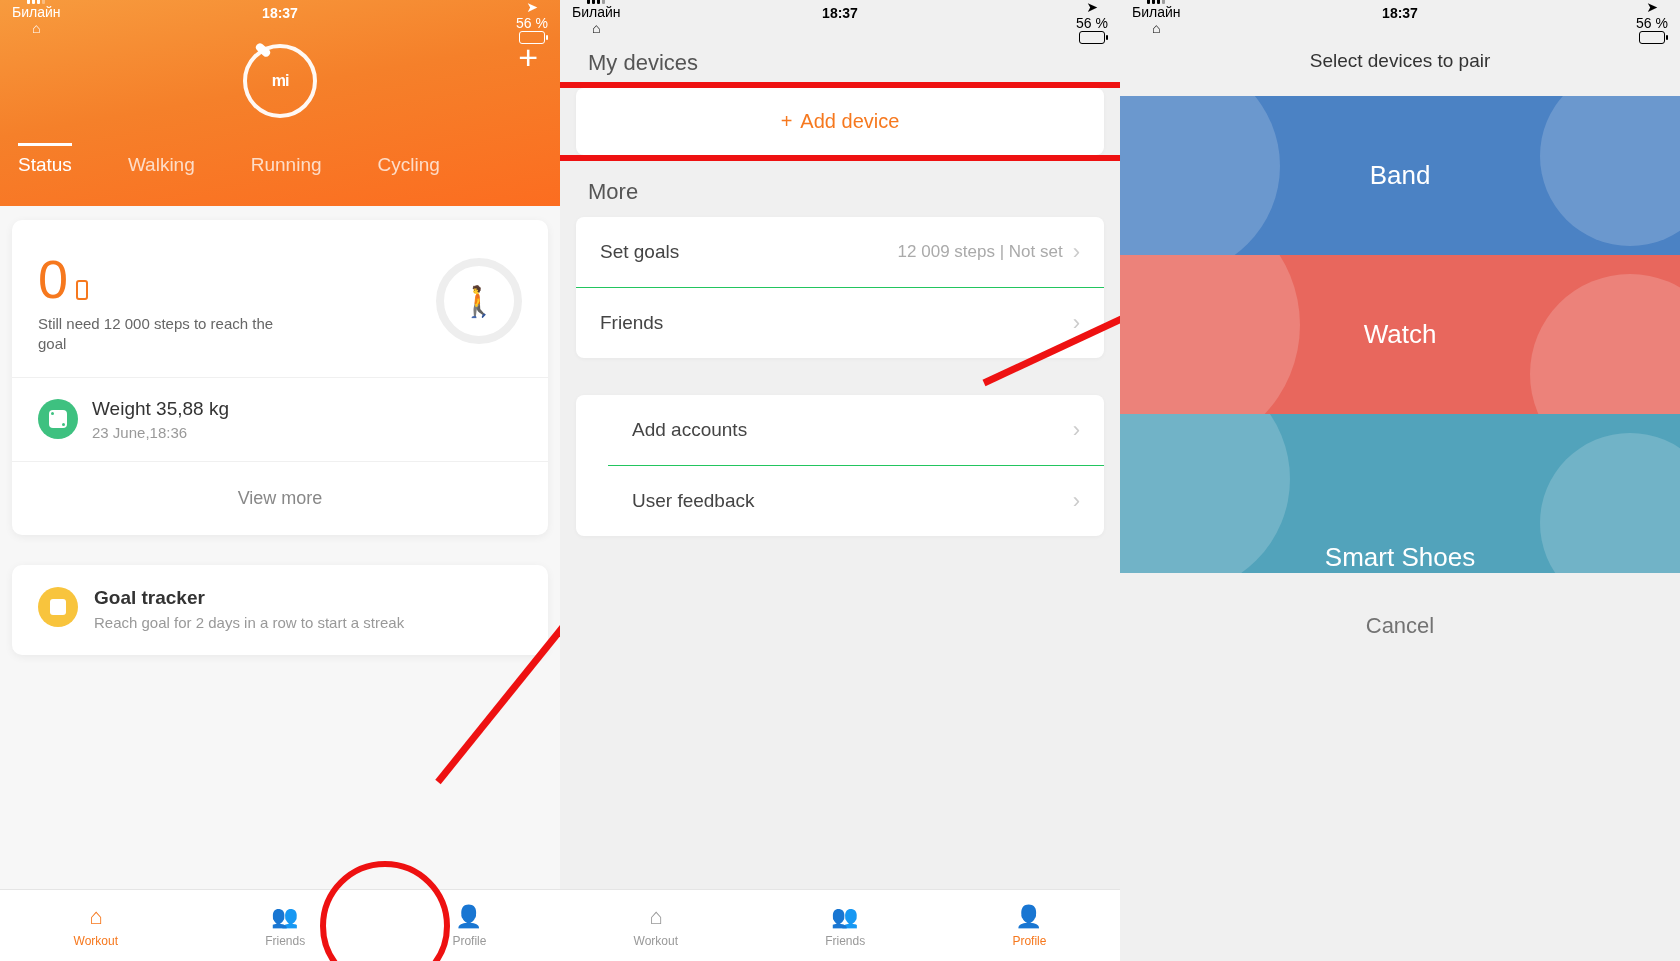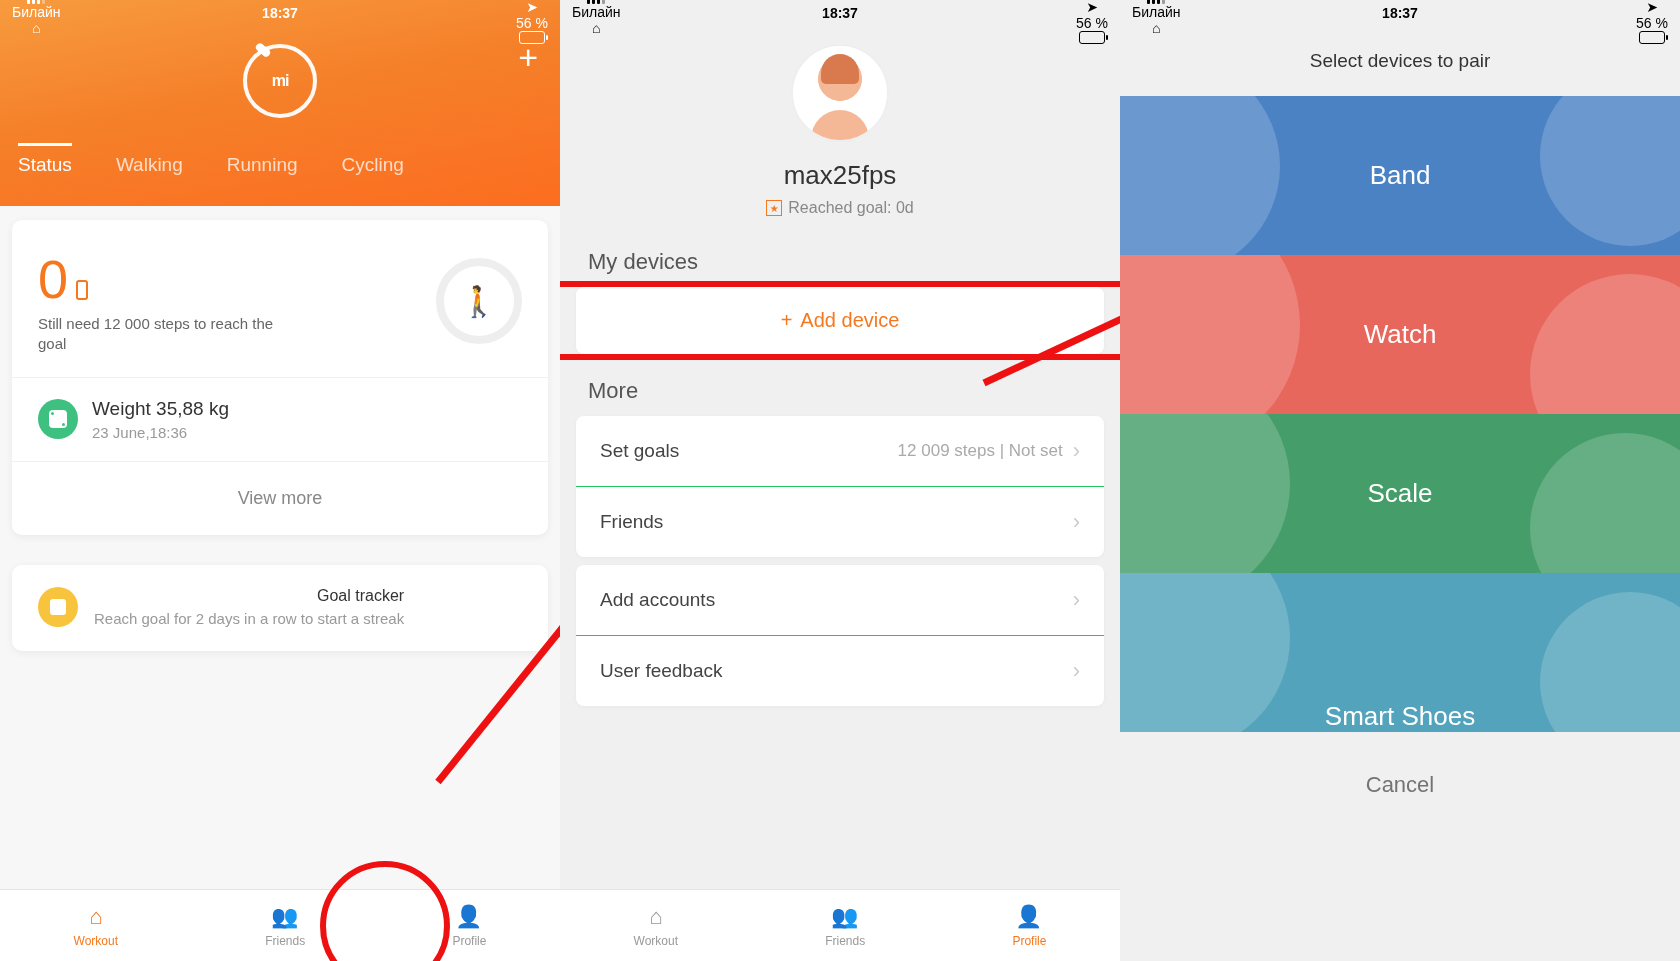--- a/index.html
+++ b/index.html
@@ -23,21 +23,21 @@
 .battery::after { content:""; position:absolute; right:-4px; top:3px; width:2px; height:5px; background: currentColor; border-radius:1px;}
 .battery .fill { height: 100%; background: currentColor; border-radius: 1px; width: 56%;}
 
 
 .header1 { background: linear-gradient(170deg, #f79b3e 0%, #f5802a 45%, #fc6d20 100%); color: #fff; padding-bottom: 30px; }
 .header1 .plus { position: absolute; right: 22px; top: 38px; font-size: 34px; font-weight: 200; }
 .logo-ring { width: 74px; height: 74px; border: 4px solid rgba(255,255,255,0.95); border-radius: 50%; margin: 18px auto 28px; display: flex; align-items: center; justify-content: center; position: relative; }
 .logo-ring::before { content:""; position:absolute; width:16px; height:8px; background:#fff; border-radius:4px; top:-2px; left:8px; transform:rotate(40deg);}
 .logo-text { font-weight: 700; font-size: 16px; letter-spacing: -1px;}
 
-.tabs1 { display: flex; gap: 44px; padding: 0 18px; font-size: 19px; }
+.tabs1 { display: flex; gap: 56px; padding: 0 18px; font-size: 19px; }
 .tabs1 .tab { color: rgba(255,255,255,0.75); padding-top: 8px; }
 .tabs1 .tab.active { color: #fff; border-top: 3px solid #fff; margin-top:-3px;}
 
 
 .card { background: #fff; border-radius: 10px; margin: 12px; box-shadow: 0 2px 8px rgba(0,0,0,0.06); }
 .status-card { padding: 0; margin-top: 14px;}
 .sc-top { display: flex; padding: 28px 26px 22px; align-items: center; justify-content: space-between; }
 .sc-big { color: #f6781e; font-size: 54px; font-weight: 400; display: flex; align-items: flex-end; gap: 8px;}
 .sc-phone-ico { width: 12px; height: 20px; border: 2px solid #f6781e; border-radius: 3px; margin-bottom: 10px;}
 .sc-sub { color: #666; font-size: 15px; margin-top: 4px; line-height: 1.35; max-width: 260px;}
@@ -49,21 +49,21 @@
 .sc-scale { width:18px; height:18px; background:#fff; border-radius:4px; position:relative;}
 .sc-scale::before,.sc-scale::after{content:"";position:absolute;width:3px;height:3px;background:#3ec180;border-radius:50%;}
 .sc-scale::before{top:2px;left:2px;} .sc-scale::after{bottom:2px;right:2px;}
 .sc-title { font-size: 19px; color:#333; font-weight:500;}
 .sc-date { color:#999; font-size:15px; margin-top:4px;}
 .sc-viewmore { text-align:center; padding: 26px; color:#888; font-size:18px; border-top:1px solid #f0f0f0;}
 
 .goal-card { padding: 22px 26px; display:flex; gap:16px; align-items:flex-start; margin-top: 18px;}
 .sc-ico-yellow { width:40px; height:40px; background:#f8c43d; border-radius:50%; display:flex;align-items:center;justify-content:center; flex-shrink:0;}
 .sc-target{ width:16px;height:16px;background:#fff;border-radius:3px;position:relative;}
-.goal-title { font-size:16px; color:#333; font-weight:400;text-align:right;}
+.goal-title { font-size:19px; color:#333; font-weight:700;}
 .goal-sub { color:#999; font-size:15px; margin-top:4px; line-height:1.35;}
 
 
 .tabbar { position:absolute; bottom:0; left:0; right:0; height:72px; background:#fff; border-top:1px solid #e5e5e5; display:flex; justify-content:space-around; align-items:center;}
 .tb-item { display:flex; flex-direction:column; align-items:center; gap:4px; color:#999; font-size:12px;}
 .tb-item.active { color:#f6781e;}
 .tb-icon { font-size:22px;}
 
 
 .profile-head { text-align:center; padding: 18px 0 8px;}
@@ -213,28 +213,20 @@
       </div>
     <div class="center">18:37</div>
     <div class="right">
         <span>☾</span>
         <span>➤</span>
         <span>56 %</span>
         <span class="battery"><span class="fill"></span></span>
       </div>
   </div>
 
-  <div class="profile-head">
-    <div class="avatar"></div>
-    <div class="username">max25fps</div>
-    <div class="reached">
-        <span class="star-badge">★</span>
-        <span>Reached goal: 0d</span>
-      </div>
-  </div>
 
   <div class="section-label">My devices</div>
   <div class="add-device-wrap">
     <div class="list-card">
       <div class="add-device">
           <span>+</span>
           <span>Add device</span>
         </div>
     </div>
     <div class="red-box"></div>
@@ -247,21 +239,21 @@
       <span class="list-val">
           <span>12 009 steps | Not set</span>
           <span class="chev">›</span>
         </span>
     </div>
     <div class="list-row">
       <span>Friends</span>
       <span class="chev">›</span>
     </div>
   </div>
-  <div class="list-card" style="margin-top:8px;">
+  <div class="list-card" style="margin-top:37px;padding-left:32px;">
     <div class="list-row">
       <span>Add accounts</span>
       <span class="chev">›</span>
     </div>
     <div class="list-row">
       <span>User feedback</span>
       <span class="chev">›</span>
     </div>
   </div>
 
@@ -316,24 +308,19 @@
   <div class="pair-item pair-band">
     <div class="pair-deco" style="width:220px;height:220px;left:-60px;top:-40px;"></div>
     <div class="pair-deco" style="width:180px;height:180px;right:-40px;top:-30px;"></div>
     <span>Band</span>
   </div>
   <div class="pair-item pair-watch">
     <div class="pair-deco" style="width:260px;height:260px;left:-80px;top:-60px;"></div>
     <div class="pair-deco" style="width:200px;height:200px;right:-50px;bottom:-60px;"></div>
     <span>Watch</span>
   </div>
-  <div class="pair-item pair-scale">
-    <div class="pair-deco" style="width:240px;height:240px;left:-70px;top:-50px;"></div>
-    <div class="pair-deco" style="width:190px;height:190px;right:-40px;bottom:-50px;"></div>
-    <span>Scale</span>
-  </div>
   <div class="pair-item pair-shoes">
     <div class="pair-deco" style="width:230px;height:230px;left:-60px;top:-50px;"></div>
     <div class="pair-deco" style="width:180px;height:180px;right:-40px;bottom:-40px;"></div>
     <span>Smart Shoes</span>
   </div>
   <div class="pair-cancel">Cancel</div>
 </div>
 
 </body></html>

